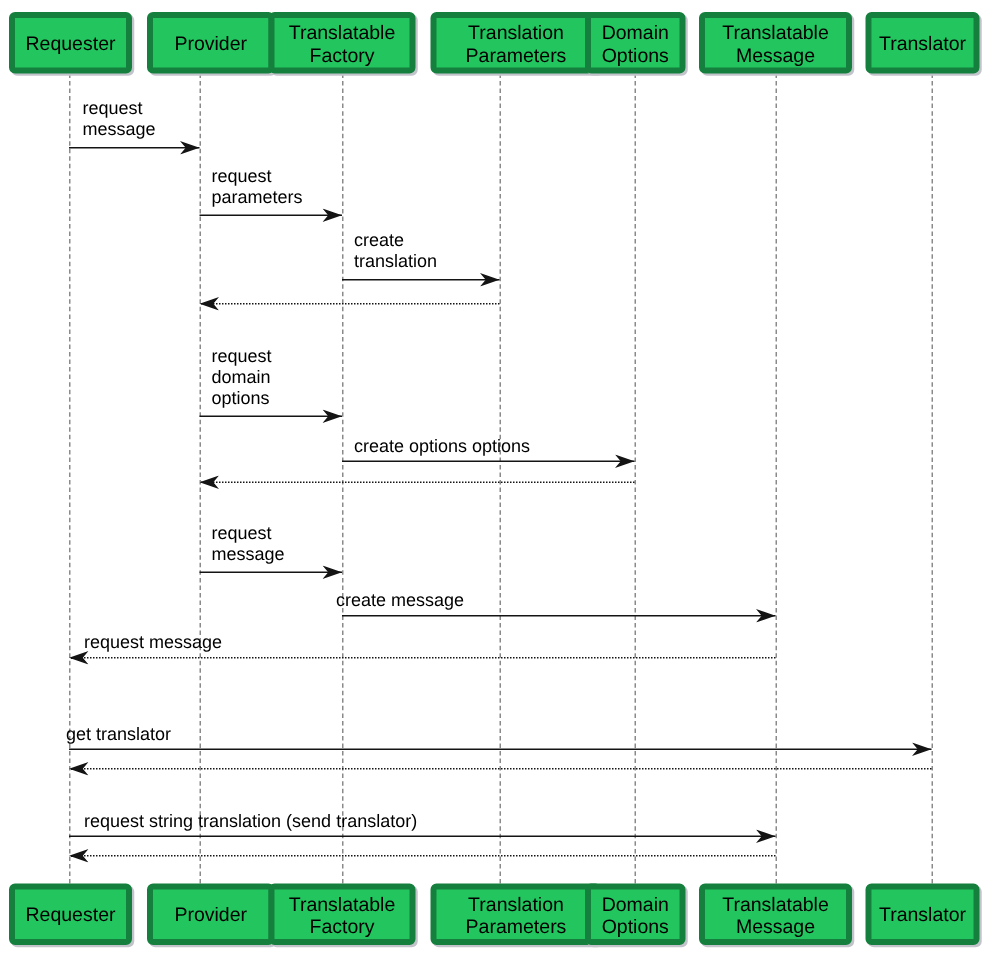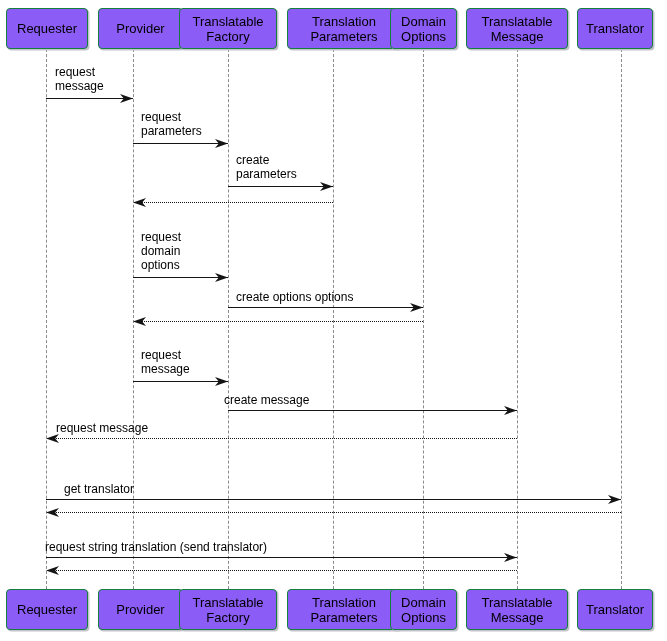--- a/index.html
+++ b/index.html
@@ -6,21 +6,21 @@
   .canvas {
     position:relative; width:667px; height:641px; background:#ffffff;
     font-family:"Liberation Sans", sans-serif; overflow:hidden; color:#000;
   }
   .lifeline {
     position:absolute; top:49px; height:540px; width:0;
     border-left:1px dashed #8a8a8a;
   }
   .pbox {
     position:absolute; height:41px; box-sizing:border-box;
-    background:#8b5cf6; border:1px solid #15803d; border-radius:4px;
+    background:#22c55e; border:4px solid #15803d; border-radius:4px;
     box-shadow:1.5px 1.5px 0 #c3c3cc;
     display:flex; align-items:center; justify-content:center;
     font-size:13px; line-height:15px; text-align:center;
   }
   .pbox span { white-space:pre-line; }
   .mlabel {
     position:absolute; font-size:12px; line-height:14px; white-space:pre;
   }
   .mline { position:absolute; }
   .mline.solid  { height:1px; background:#141414; }
@@ -42,23 +42,23 @@
   .m1-lb{left:55px;top:65px}   .m1-ln{left:46px;top:98px;width:87px}   .m1-ah{left:120px;top:94px}
   .m2-lb{left:141px;top:110px} .m2-ln{left:133px;top:143px;width:95px} .m2-ah{left:215px;top:139px}
   .m3-lb{left:236px;top:153px} .m3-ln{left:228px;top:186px;width:105px}.m3-ah{left:320px;top:182px}
   .m4-ln{left:134px;top:202px;width:199px}.m4-ah{left:133px;top:198px}
   .m5-lb{left:141px;top:230px} .m5-ln{left:133px;top:277px;width:95px} .m5-ah{left:215px;top:273px}
   .m6-lb{left:236px;top:290px} .m6-ln{left:228px;top:307px;width:195px}.m6-ah{left:410px;top:303px}
   .m7-ln{left:134px;top:321px;width:289px}.m7-ah{left:133px;top:317px}
   .m8-lb{left:141px;top:348px} .m8-ln{left:133px;top:381px;width:95px} .m8-ah{left:215px;top:377px}
   .m9-lb{left:224px;top:393px} .m9-ln{left:228px;top:410px;width:289px}.m9-ah{left:504px;top:406px}
   .m10-lb{left:56px;top:421px} .m10-ln{left:47px;top:438px;width:470px}.m10-ah{left:46px;top:434px}
-  .m11-lb{left:64px;top:482px} .m11-ln{left:46px;top:499px;width:575px}.m11-ah{left:608px;top:495px}
+  .m11-lb{left:44px;top:482px} .m11-ln{left:46px;top:499px;width:575px}.m11-ah{left:608px;top:495px}
   .m12-ln{left:47px;top:512px;width:574px}.m12-ah{left:46px;top:508px}
-  .m13-lb{left:45px;top:540px} .m13-ln{left:46px;top:557px;width:471px}.m13-ah{left:504px;top:553px}
+  .m13-lb{left:56px;top:540px} .m13-ln{left:46px;top:557px;width:471px}.m13-ah{left:504px;top:553px}
   .m14-ln{left:47px;top:570px;width:470px}.m14-ah{left:46px;top:566px}
 </style>
 </head>
 <body>
 
 <div class="canvas">
 
   <div class="lifeline ll-0"></div>
   <div class="lifeline ll-1"></div>
   <div class="lifeline ll-2"></div>
@@ -136,21 +136,21 @@
     <div class="mline solid m2-ln"></div>
     <span class="ahead m2-ah">
         <svg width="13" height="9" viewBox="0 0 13 9">
           <path d="M13 4.5 L0 0 L3.8 4.5 L0 9 Z" fill="#141414"></path>
         </svg>
       </span>
   </div>
 
   <div>
     <div class="mlabel m3-lb">create
-parameters</div>
+translation</div>
     <div class="mline solid m3-ln"></div>
     <span class="ahead m3-ah">
         <svg width="13" height="9" viewBox="0 0 13 9">
           <path d="M13 4.5 L0 0 L3.8 4.5 L0 9 Z" fill="#141414"></path>
         </svg>
       </span>
   </div>
 
   <div>
     <div class="mline dotted m4-ln"></div>

